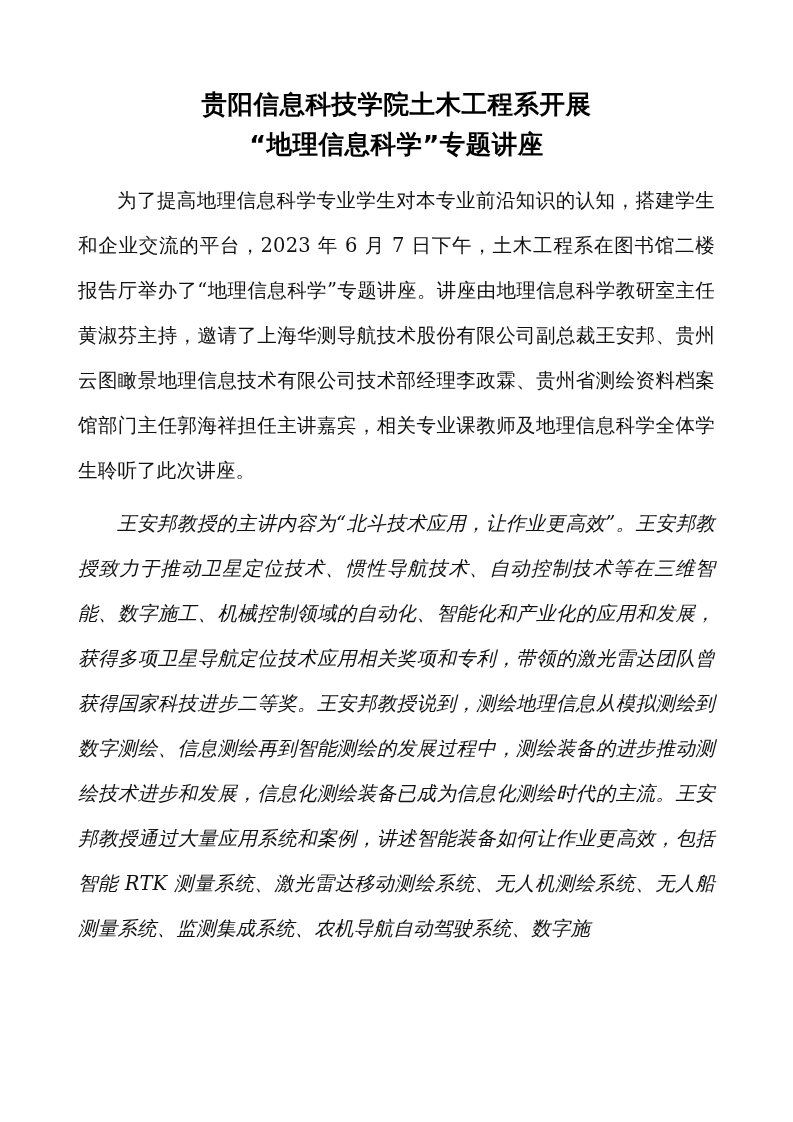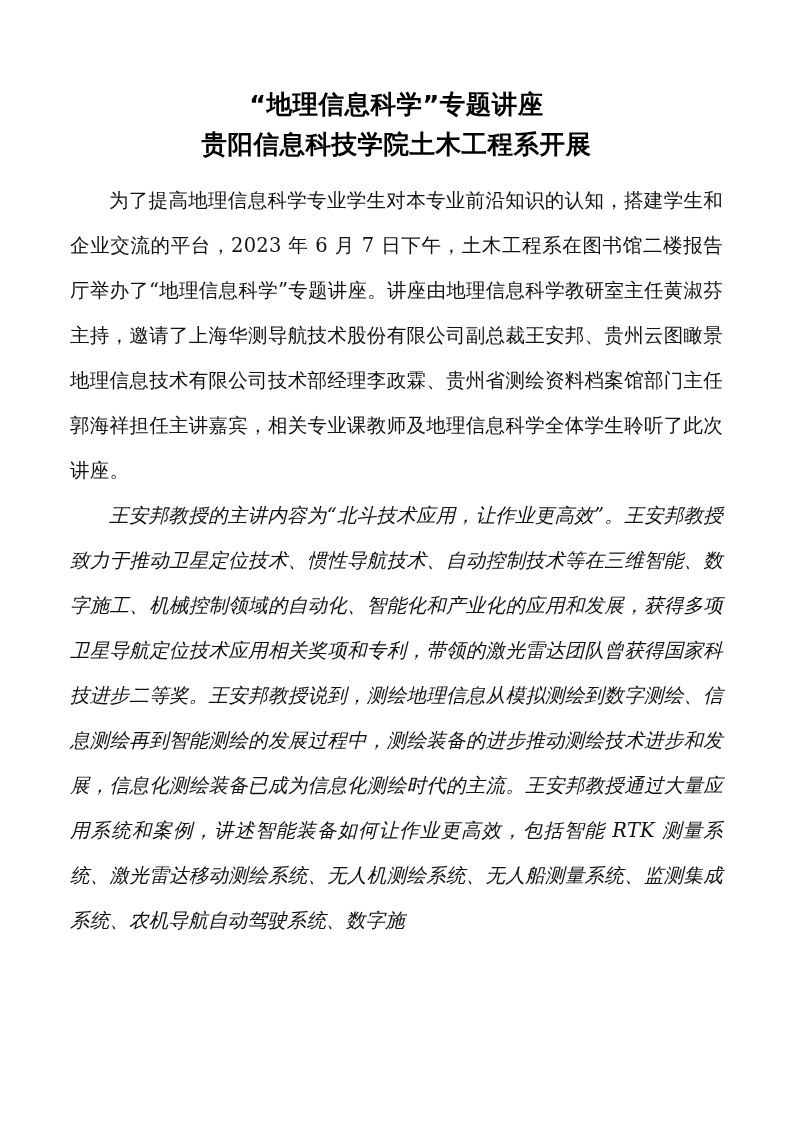--- a/index.html
+++ b/index.html
@@ -36,34 +36,34 @@
     white-space: nowrap;
   }
   .body-para {
     font-family: "DejaVu Serif", "Liberation Serif", serif;
     font-size: 19.5px;
     line-height: 45px;
     color: #111111;
     text-align: justify;
     text-justify: inter-character;
     text-indent: 39px;
-    margin: 0;
+    margin: 8px;
     letter-spacing: 0.2px;
   }
   .body-para + .body-para {
     margin-top: 0;
     font-style: italic;
   }
 </style>
 </head>
 <body>
 
 <div class="page">
 
   <h1 class="doc-title">
+    <span class="line">贵阳信息科技学院土木工程系开展</span>
     <span class="line">“地理信息科学”专题讲座</span>
-    <span class="line">贵阳信息科技学院土木工程系开展</span>
   </h1>
 
   <p class="body-para">为了提高地理信息科学专业学生对本专业前沿知识的认知，搭建学生和企业交流的平台，2023 年 6 月 7 日下午，土木工程系在图书馆二楼报告厅举办了“地理信息科学”专题讲座。讲座由地理信息科学教研室主任黄淑芬主持，邀请了上海华测导航技术股份有限公司副总裁王安邦、贵州云图瞰景地理信息技术有限公司技术部经理李政霖、贵州省测绘资料档案馆部门主任郭海祥担任主讲嘉宾，相关专业课教师及地理信息科学全体学生聆听了此次讲座。</p>
   <p class="body-para">王安邦教授的主讲内容为“北斗技术应用，让作业更高效”。王安邦教授致力于推动卫星定位技术、惯性导航技术、自动控制技术等在三维智能、数字施工、机械控制领域的自动化、智能化和产业化的应用和发展，获得多项卫星导航定位技术应用相关奖项和专利，带领的激光雷达团队曾获得国家科技进步二等奖。王安邦教授说到，测绘地理信息从模拟测绘到数字测绘、信息测绘再到智能测绘的发展过程中，测绘装备的进步推动测绘技术进步和发展，信息化测绘装备已成为信息化测绘时代的主流。王安邦教授通过大量应用系统和案例，讲述智能装备如何让作业更高效，包括智能 RTK 测量系统、激光雷达移动测绘系统、无人机测绘系统、无人船测量系统、监测集成系统、农机导航自动驾驶系统、数字施</p>
 
 </div>
 
 </body></html>

